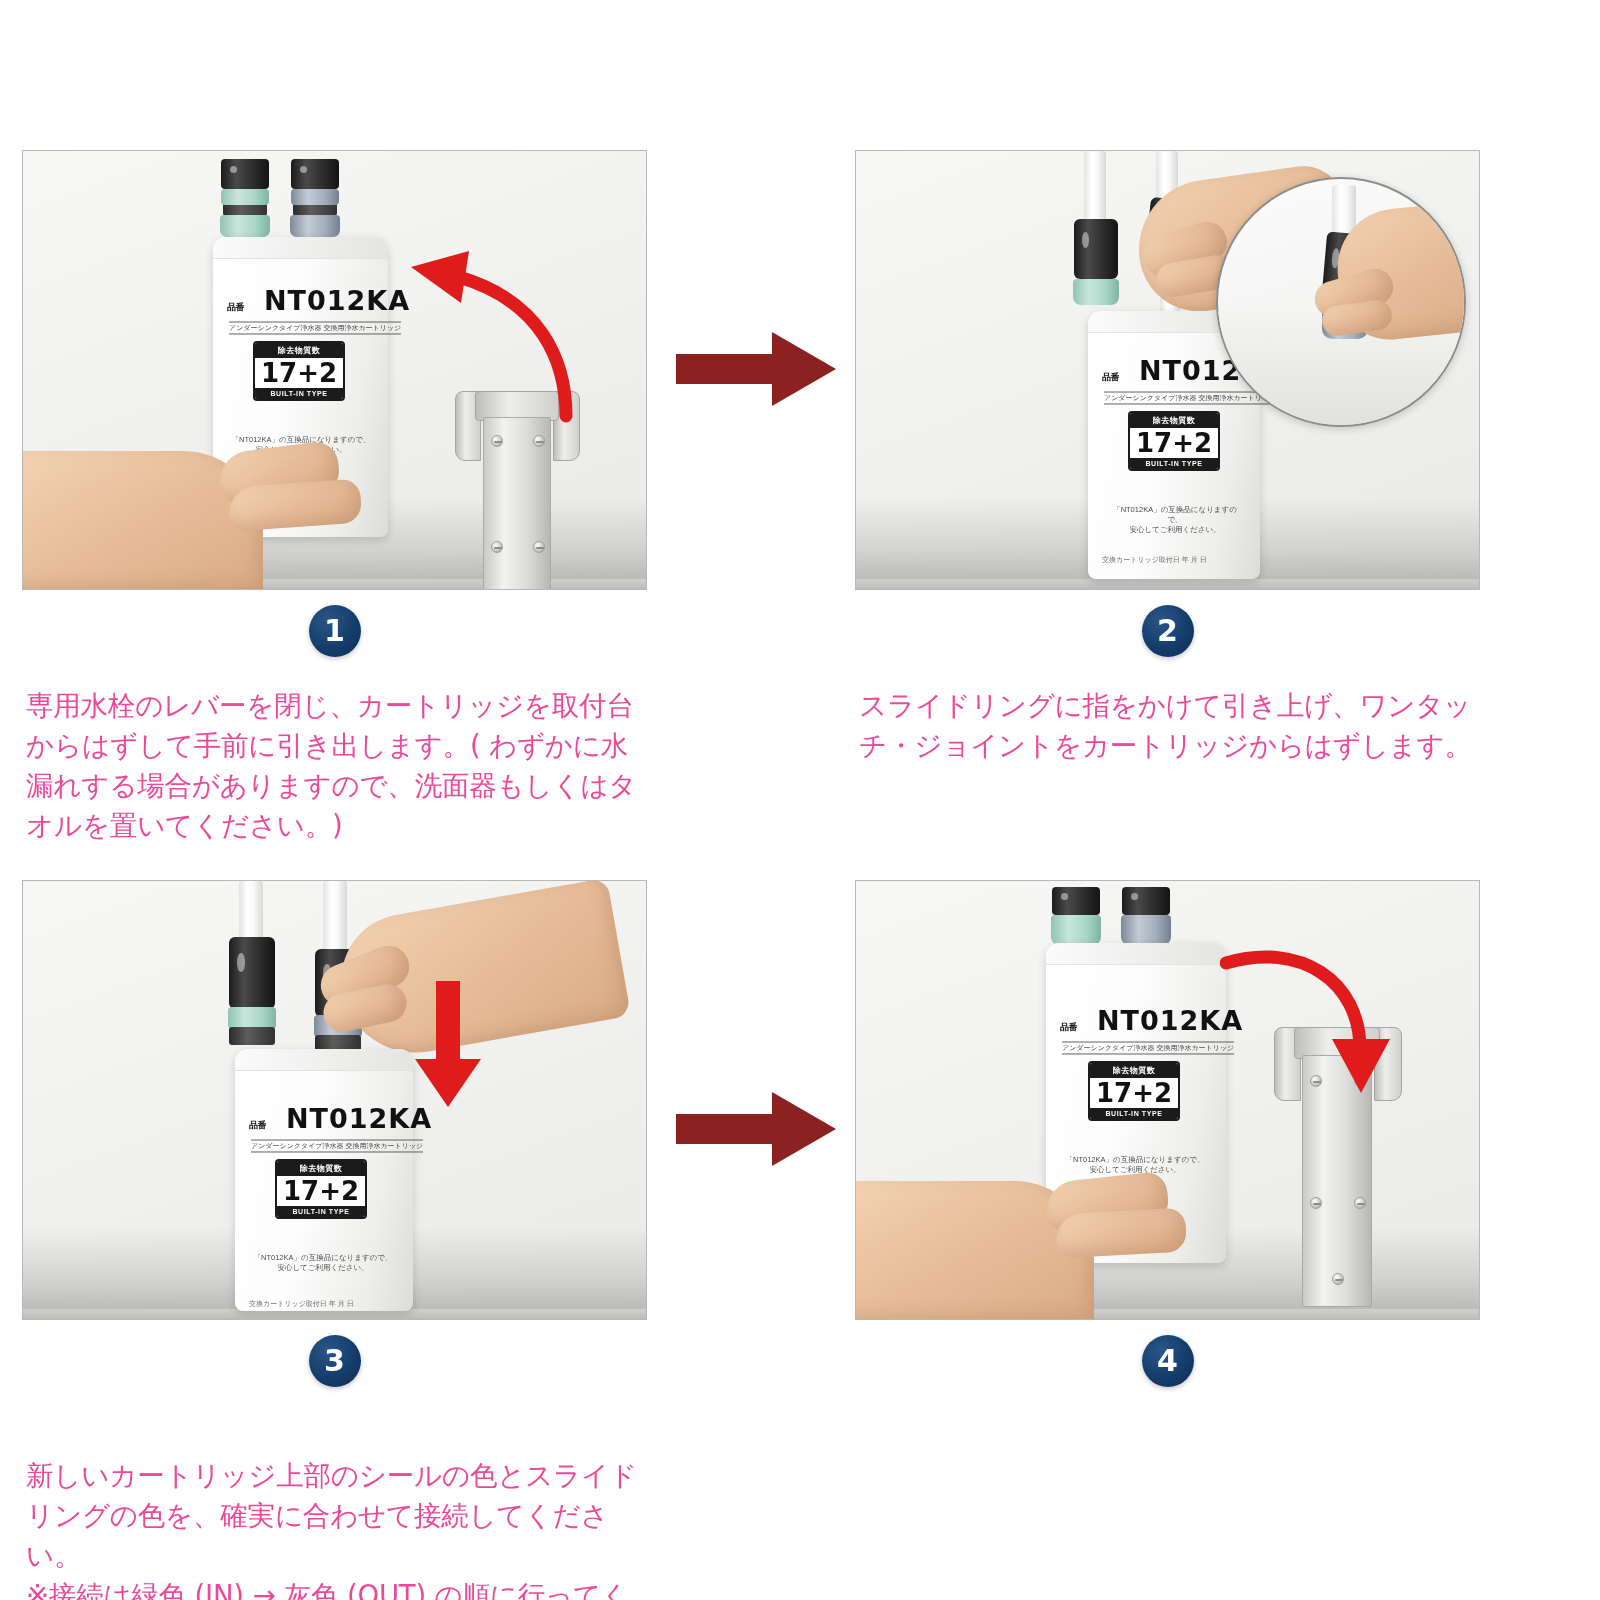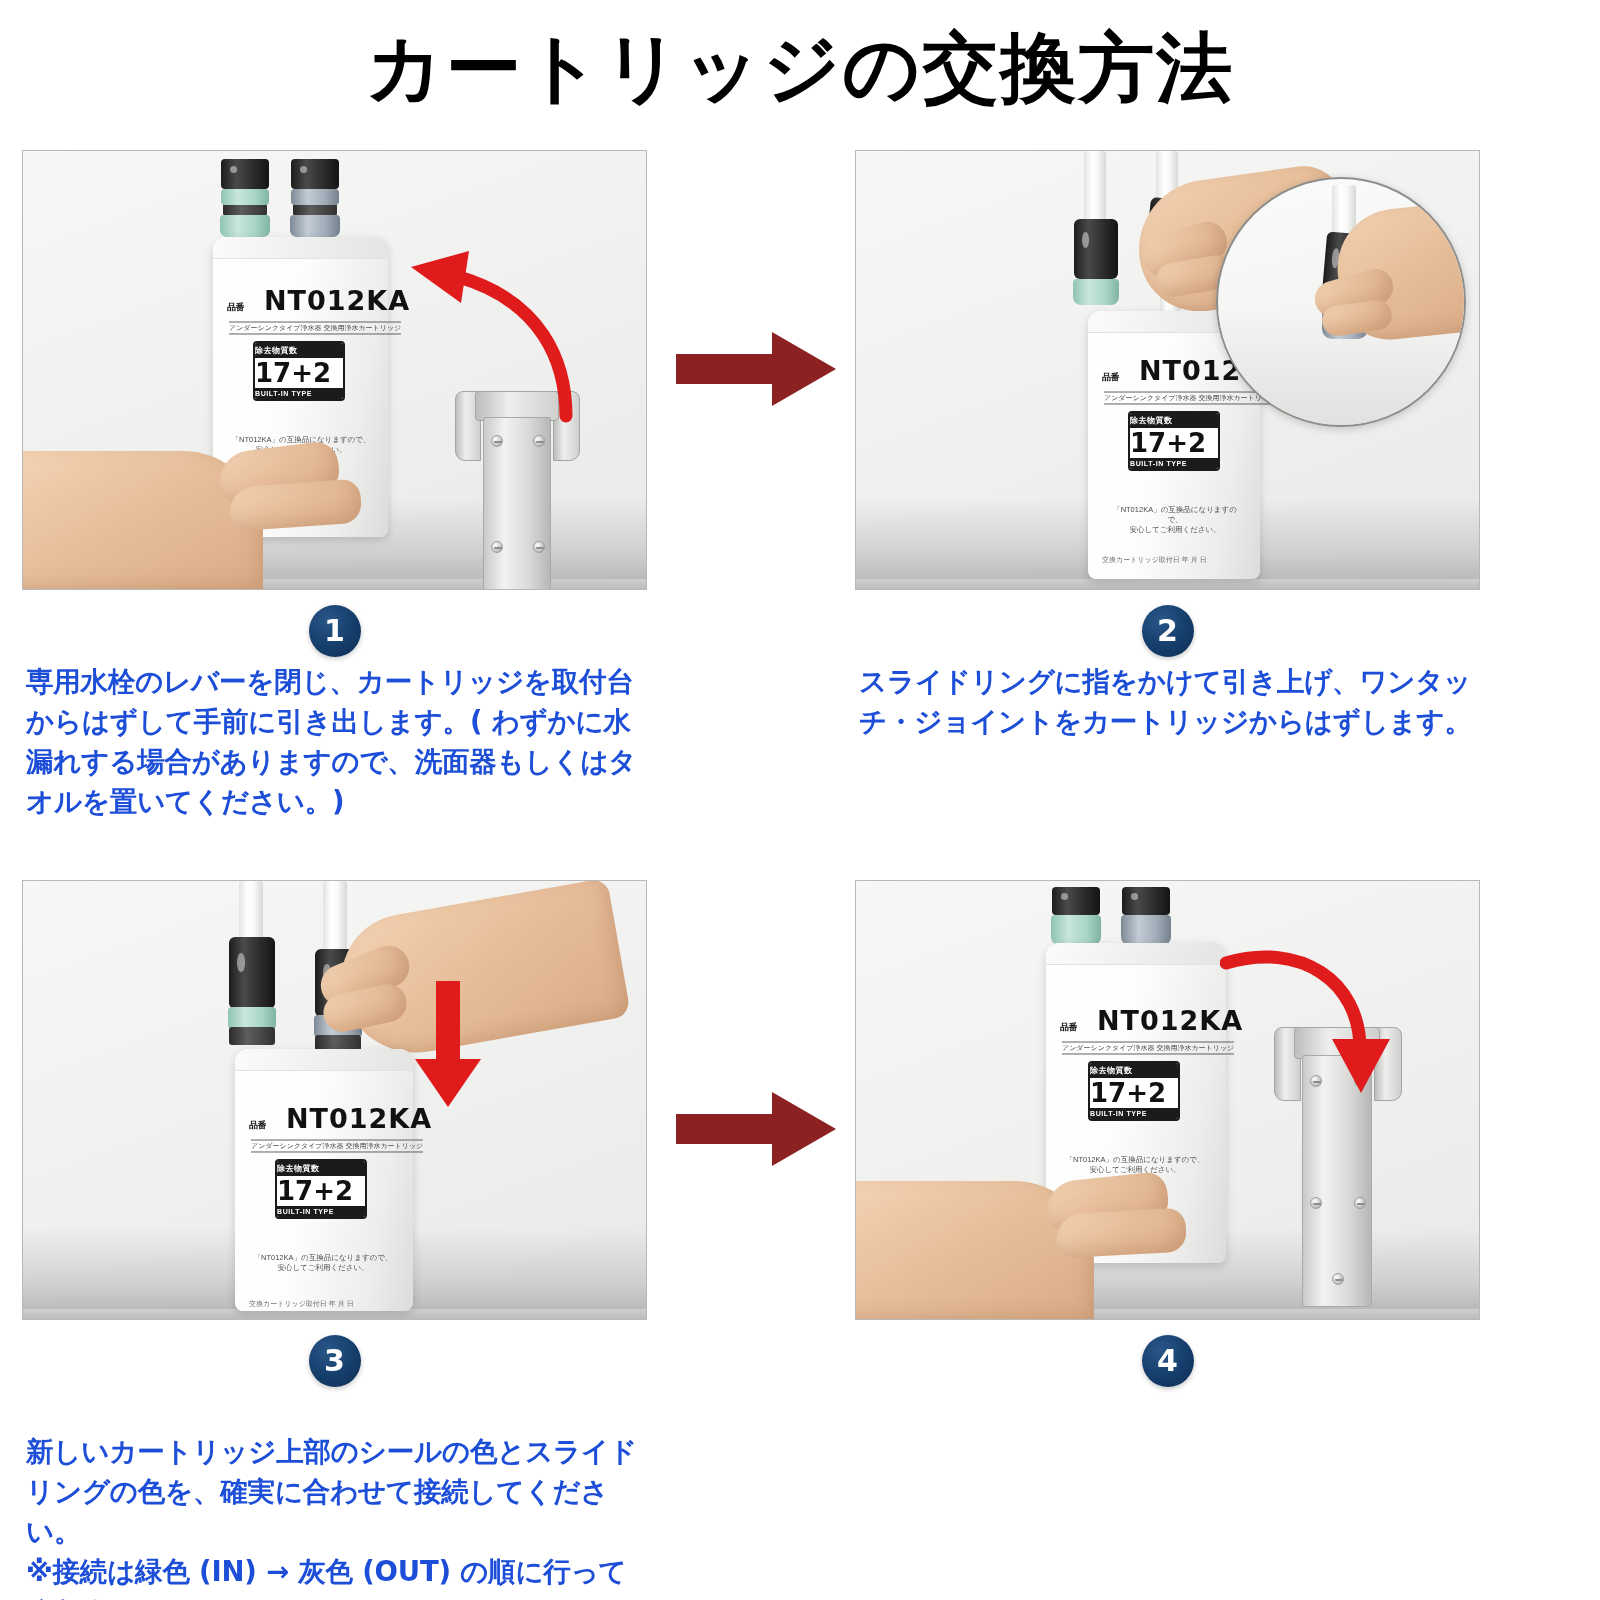--- a/index.html
+++ b/index.html
@@ -87,20 +87,21 @@
     border-bottom: 1px solid #555;
     padding: 1px 0;
     transform: scaleY(.92);
   }
   .badge-box {
     position: absolute;
     width: 92px;
     border: 2px solid #1b1b1b;
     border-radius: 4px;
     background: #fff;
+    text-align: center;
     overflow: hidden;
   }
   .badge-box .bb-top {
     background: #1b1b1b; color: #fff; font-size: 8px; font-weight: 700;
     padding: 2px 0; letter-spacing: .5px;
   }
   .badge-box .bb-num {
     font-size: 26px; font-weight: 800; color: #111; line-height: 1.05; padding: 2px 0 1px;
     font-family:"DejaVu Sans","Liberation Sans",sans-serif;
   }
@@ -220,39 +221,38 @@
     color: #fff;
     display: flex; align-items: center; justify-content: center;
     font-size: 30px; font-weight: 800; line-height: 1;
     font-family:"DejaVu Sans","Liberation Sans",sans-serif;
     box-shadow: 0 2px 5px rgba(0,0,0,.22);
   }
 
   
   .caption {
     position: absolute;
-    top: 512px;
+    top: 536px;
     width: 625px;
     padding: 0 4px;
     font-size: 27.5px;
-    font-weight: 700;
+    font-weight: 400;
     line-height: 1.45;
-    color: #1d4ed8;
+    color: #ec4899;
     letter-spacing: -.2px;
     font-family: "DejaVu Sans", "Liberation Sans", sans-serif;
     white-space: pre-line;
   }
   .caption .note { display: block; }
 </style>
 </head>
 <body>
 
 <div class="page">
 
-  <h1 class="title">カートリッジの交換方法</h1>
 
   <div class="grid">
 
     <div class="row">
 
       <div class="cell left">
         <div class="photo">
           <div class="wallshadow"></div>
           <div class="counter"></div>
 

